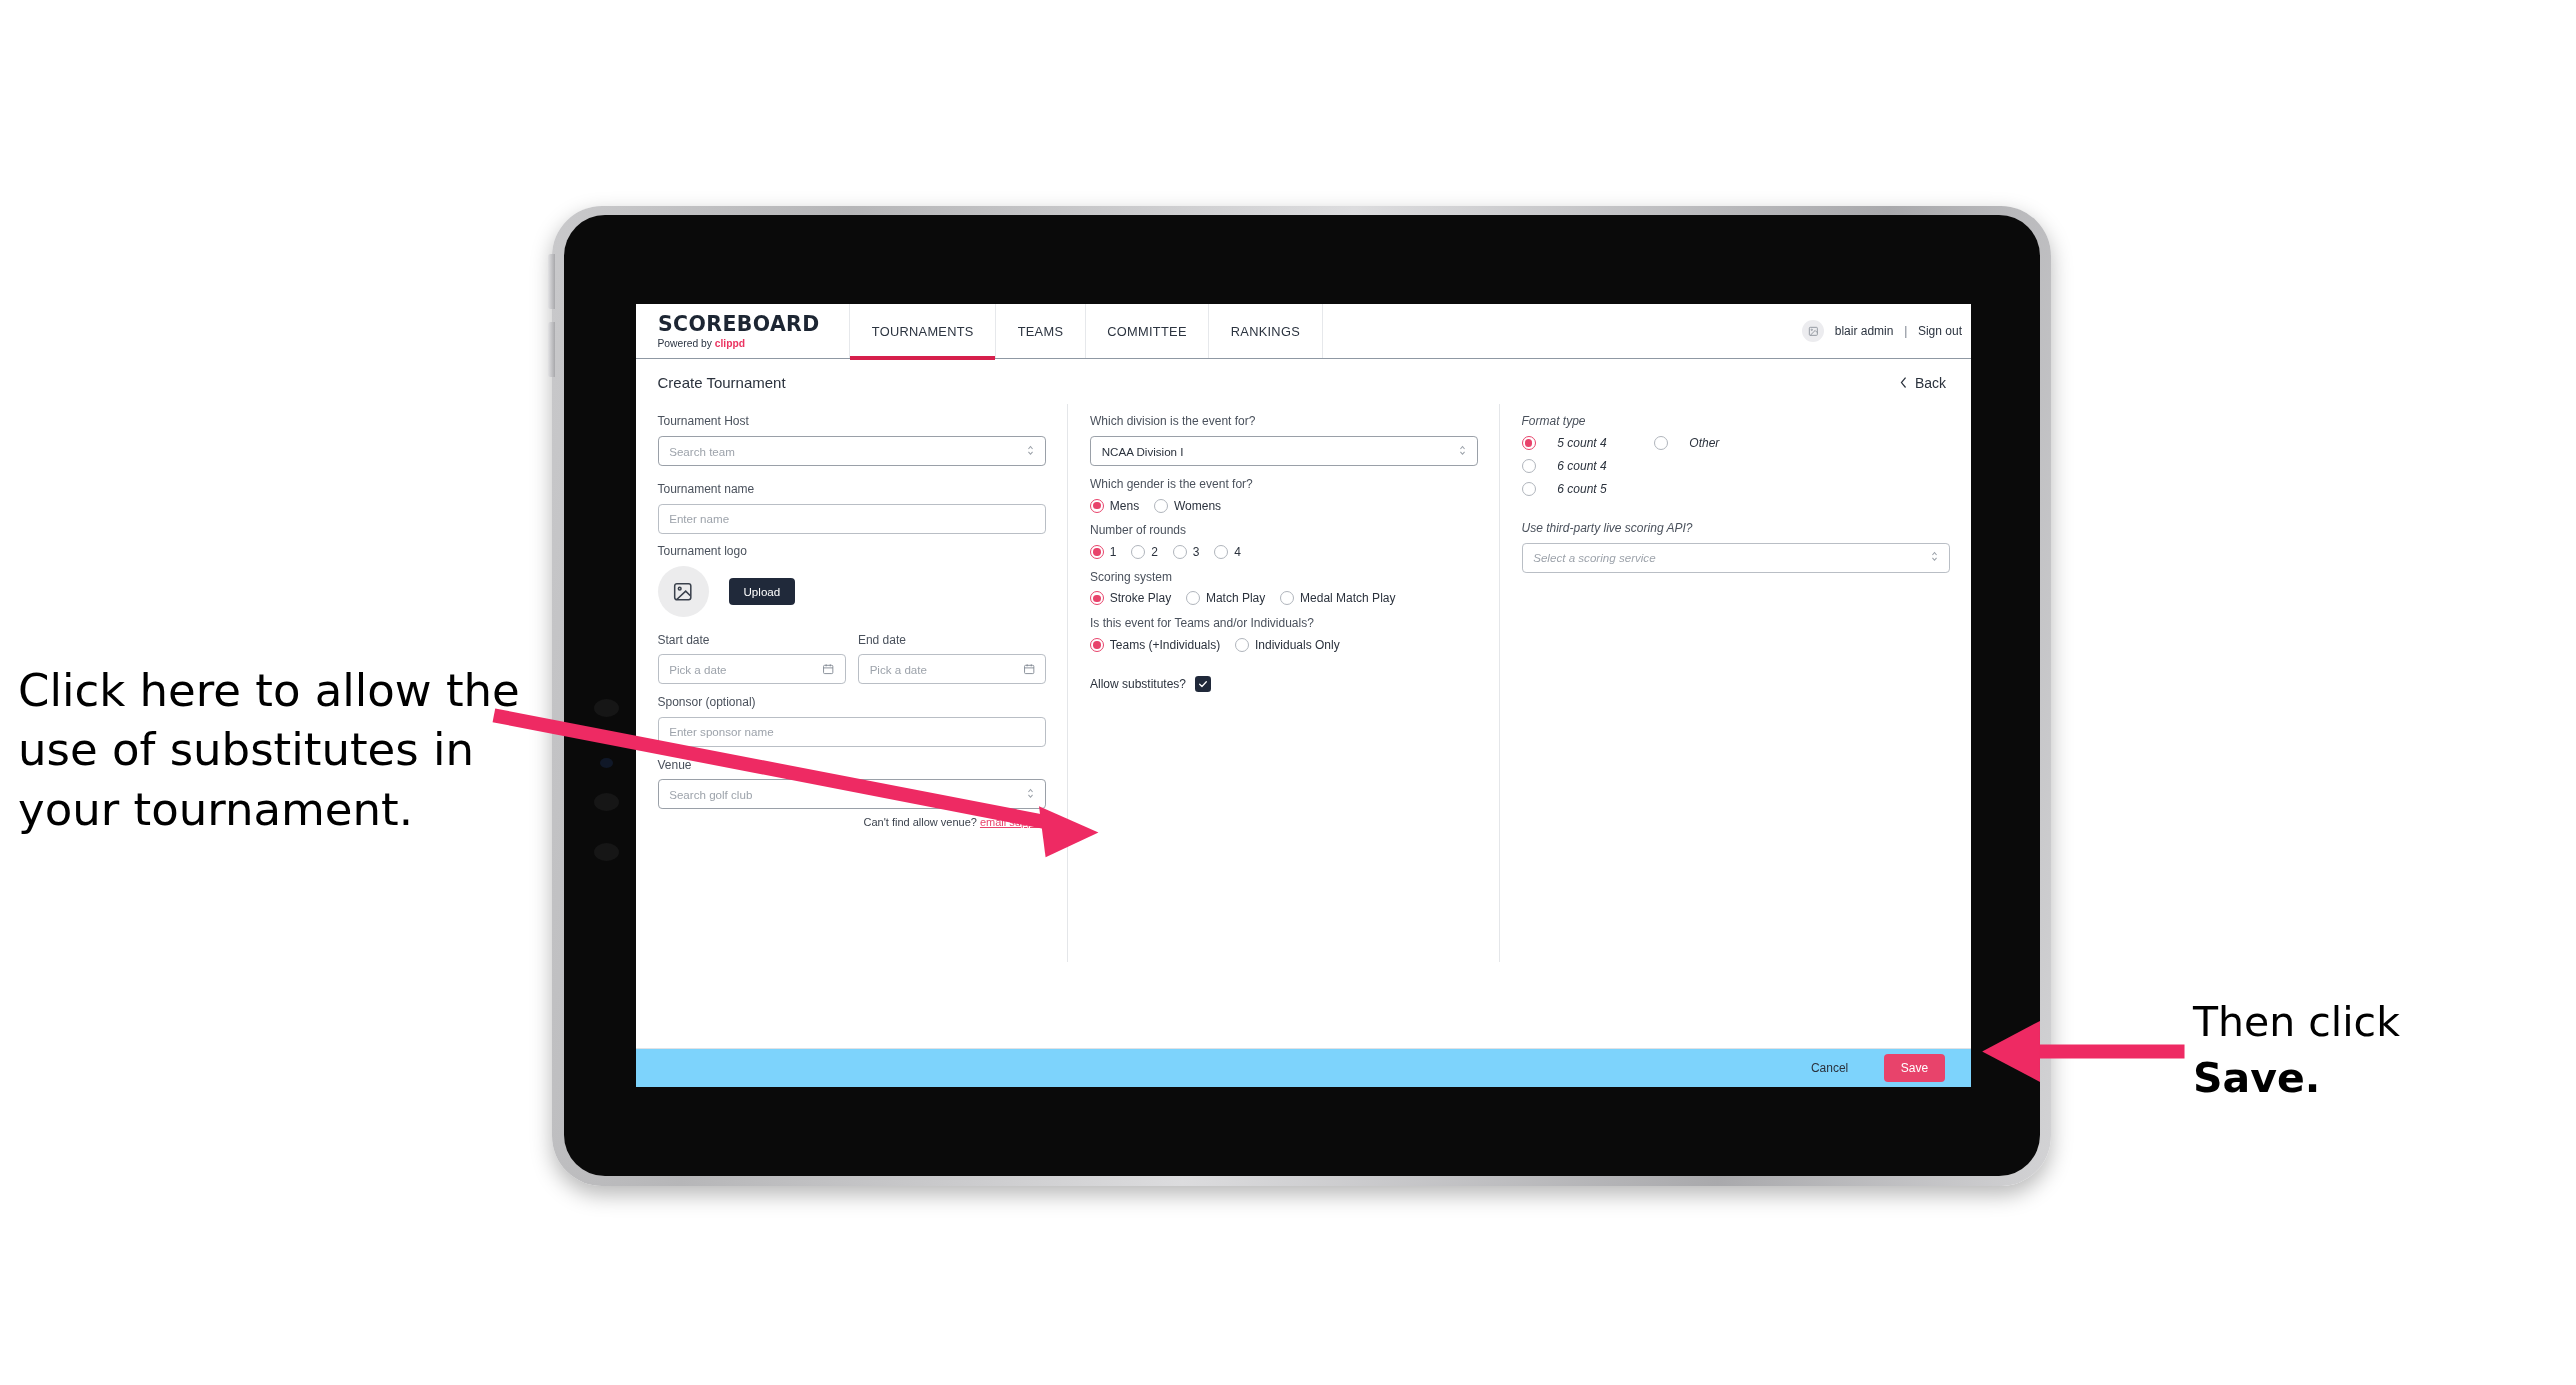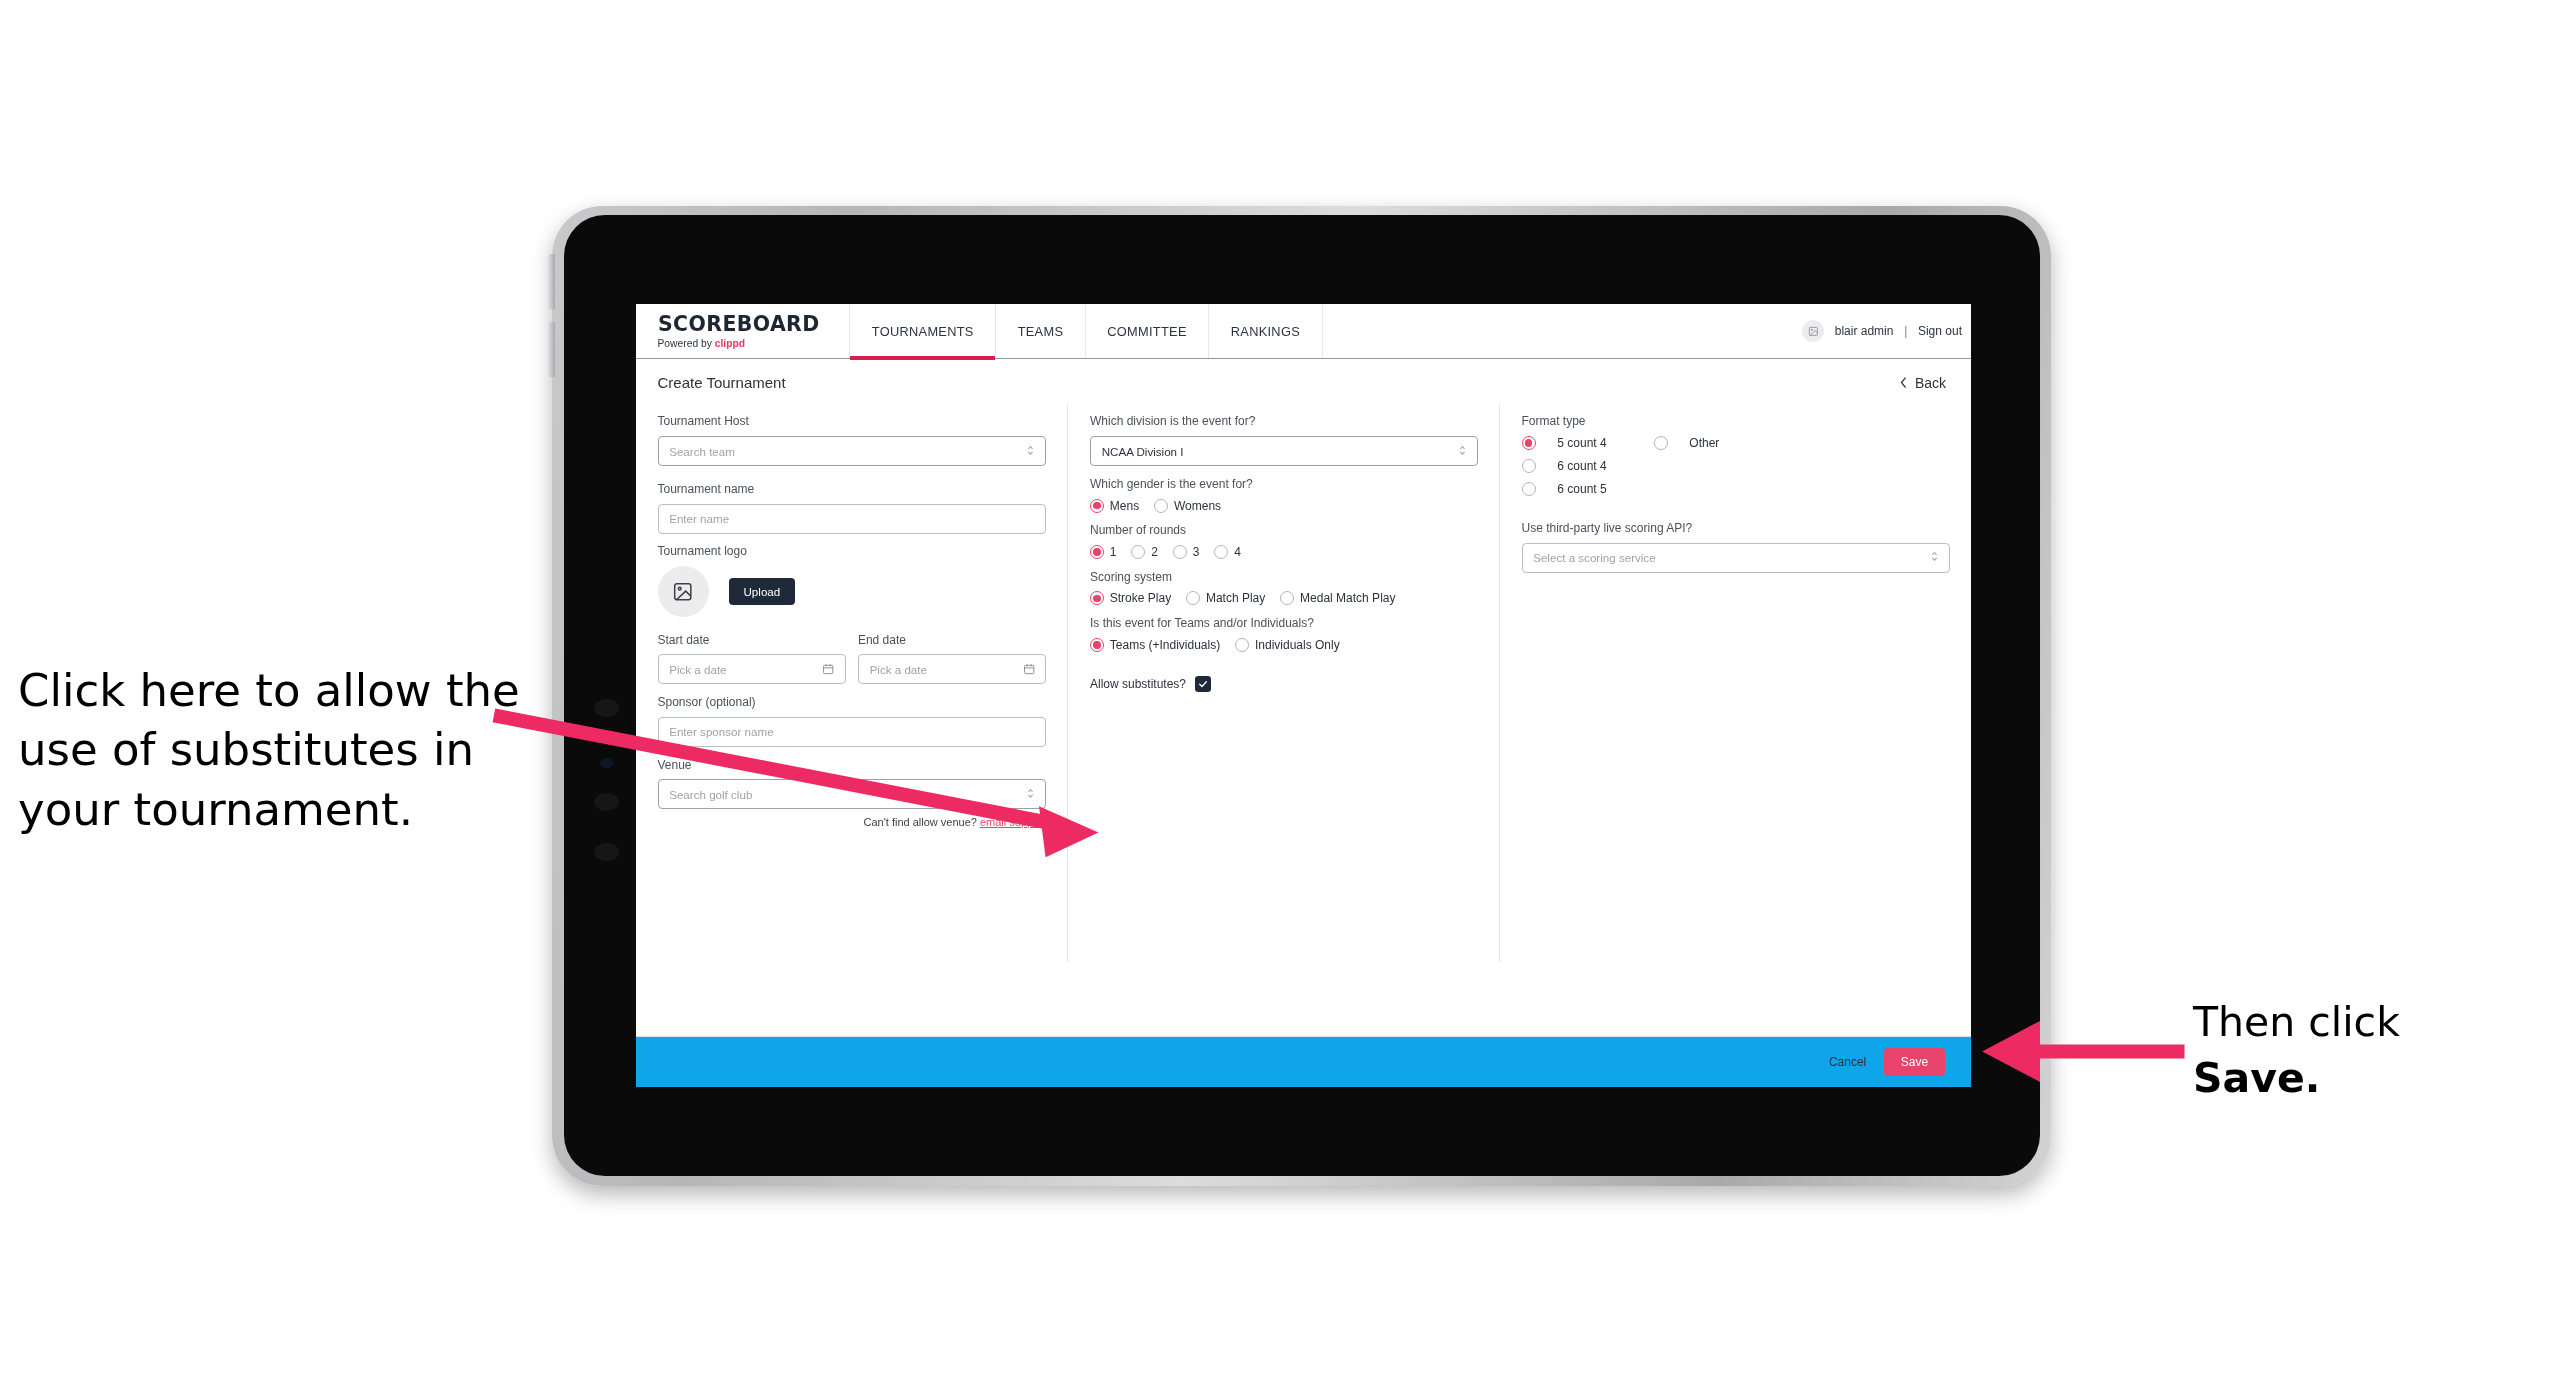--- a/index.html
+++ b/index.html
@@ -108,21 +108,21 @@
   }
 
   
   #cols {
     display:flex; height: 563px;
     padding: 5px 0 0 0;
   }
   .col { padding: 10px 21.5px 0 21.5px; }
   #col-left  { width: 446px; }
   #col-mid   { width: 446px; border-left: 0.8px solid #e4e6e9; }
-  #col-right { width: 488px; border-left: 0.8px solid #e4e6e9; }
+  #col-right { width: 488px; border-left: 0.8px solid #e4e6e9; font-style: italic; }
 
   .field-label {
     font-size: 12px; color:#4a515c; margin-bottom: 7.4px; line-height:1.2;
   }
   .gap { height: 15.7px; }
   .gap-s { height: 10.7px; }
 
   .input-box {
     height: 30px; border:0.8px solid #9aa0a8; border-radius:4.1px;
     display:flex; align-items:center; padding: 0 10px 0 10.7px;
@@ -176,23 +176,23 @@
   
   #subs-row { display:flex; align-items:center; gap:9px; margin-top: 24px; }
   #subs-label { font-size:12px; color:#2b323d; }
   #subs-box {
     width: 15.7px; height:15.7px; border-radius:3.3px; background:#20293a;
     display:flex; align-items:center; justify-content:center;
   }
 
   
   #footer {
-    position:absolute; left:0; right:0; bottom:0; height:51px;
-    border-top: 0.8px solid #dfe2e6; background:#0ea5e9;
-    display:flex; align-items:center; justify-content:flex-end; gap: 18px;
+    position:absolute; left:0; right:0; bottom:0; height:39px;
+    border-top: 0.8px solid #dfe2e6; background:#7dd3fc;
+    display:flex; align-items:center; justify-content:flex-end; gap: 36px;
     padding-right: 26.4px;
   }
   #cancel-btn { font-size:12px; color:#2b323d; }
   #save-btn {
     background:#e8436b; color:#fff; font-size:12px;
     padding: 6.6px 16.5px; border-radius:4.1px;
   }
 
   
   .anno { position:absolute; color:#000; }

